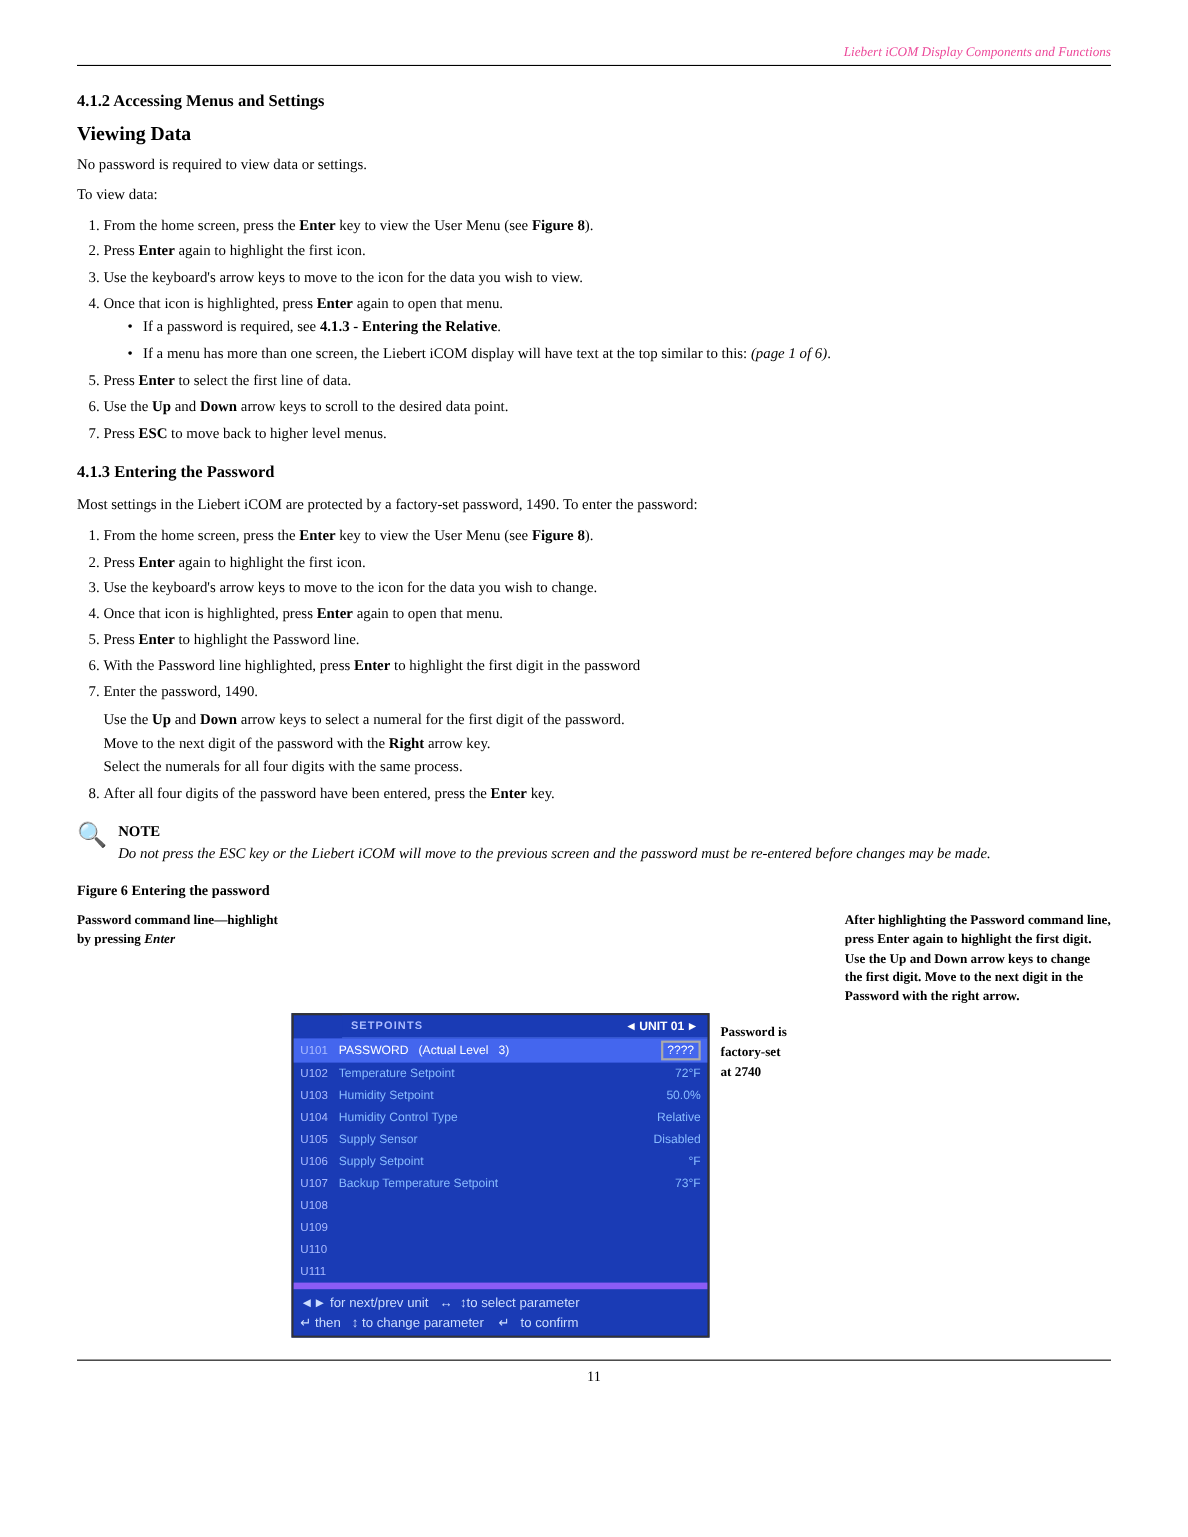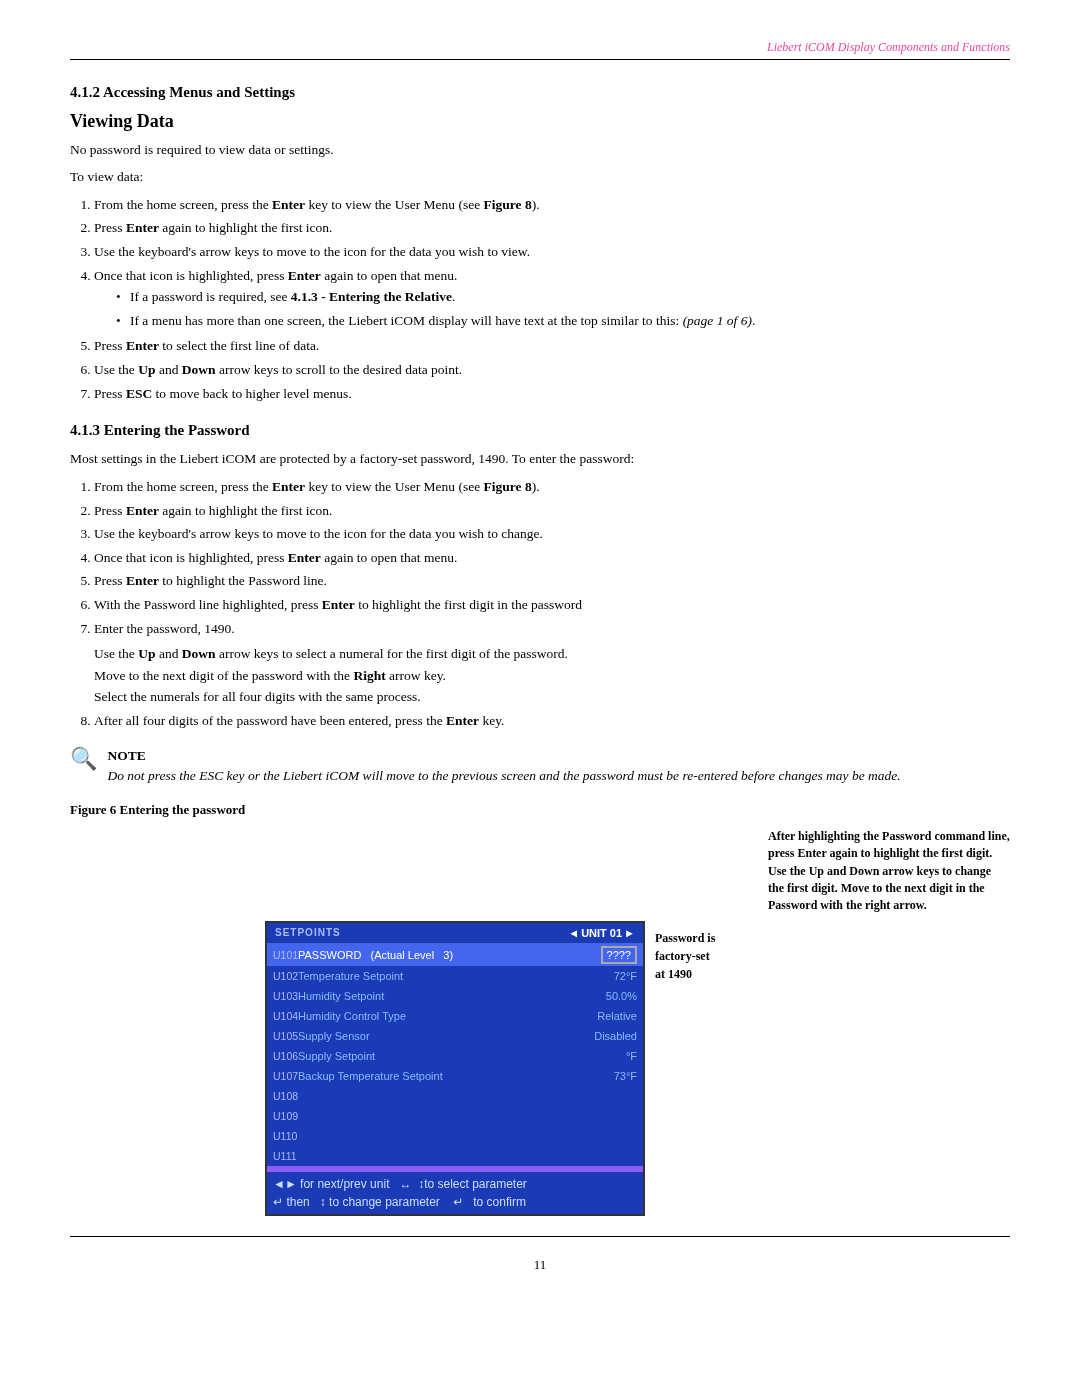--- a/index.html
+++ b/index.html
@@ -134,20 +134,21 @@
       background: #1a3bb5;
       color: #ffffff;
       display: flex;
       justify-content: space-between;
       align-items: center;
       padding: 4px 8px;
       font-size: 11px;
       font-weight: bold;
       font-family: Arial, sans-serif;
       border-bottom: 1px solid #4466dd;
+      margin-left: 44px;
     }
 
     .lcd-header-left {
       color: #aabbff;
       font-size: 10px;
       letter-spacing: 1px;
     }
 
     .lcd-header-right {
       color: #ffffff;
@@ -175,21 +176,21 @@
       color: #ffffff;
       min-height: 20px;
     }
 
     .lcd-row.highlighted {
       background: #4466ee;
     }
 
     .lcd-row-code {
       color: #aabbff;
-      width: 25px;
+      width: 35px;
       flex-shrink: 0;
       font-size: 10.5px;
     }
 
     .lcd-row-label {
       flex: 1;
       color: #88bbff;
       font-size: 11px;
     }
 
@@ -230,21 +231,21 @@
     .password-note-box {
       margin-top: 8px;
       margin-left: 10px;
       font-size: 12px;
       font-weight: bold;
       line-height: 1.5;
     }
 
     .page-number {
       position: absolute;
-      bottom: 30px;
+      bottom: 44px;
       left: 50%;
       transform: translateX(-50%);
       font-size: 13px;
     }
 
     .bottom-line {
       border-bottom: 1px solid #000;
       margin-top: 20px;
       margin-bottom: 6px;
     }
@@ -342,20 +343,24 @@
     <div class="note-content">
       <div class="note-title">NOTE</div>
       <div class="note-text">Do not press the ESC key or the Liebert iCOM will move to the previous screen and the password must be re-entered before changes may be made.</div>
     </div>
   </div>
 
   <div class="figure-section">
     <div class="figure-caption">Figure 6   Entering the password</div>
 
     <div class="figure-annotations-row">
+      <div class="ann-left-block">
+        <span>Password command line—highlight</span><br>
+        <span>by pressing <i>Enter</i></span>
+      </div>
       <div class="ann-center-block"></div>
       <div class="ann-right-block">After highlighting the Password command line, press Enter again to highlight the first digit. Use the Up and Down arrow keys to change the first digit. Move to the next digit in the Password with the right arrow.</div>
     </div>
 
     <div class="screen-row" style="margin-top:6px; position:relative;">
       <div class="screen-left-gap">
         
       </div>
 
       <div class="lcd-screen">
@@ -441,21 +446,21 @@
           </div>
           <div class="footer-row">
             <span>↵ then &nbsp; ↕ to change parameter &nbsp;&nbsp; ↵ &nbsp; to confirm</span>
           </div>
         </div>
       </div>
 
       <div class="password-note-box">
         <span>Password is</span><br>
         <span>factory-set</span><br>
-        <span>at 1490</span>
+        <span>at 2740</span>
       </div>
     </div>
   </div>
 
   <div class="bottom-line"></div>
 
   <div class="page-number">11</div>
 
 </div>
 

